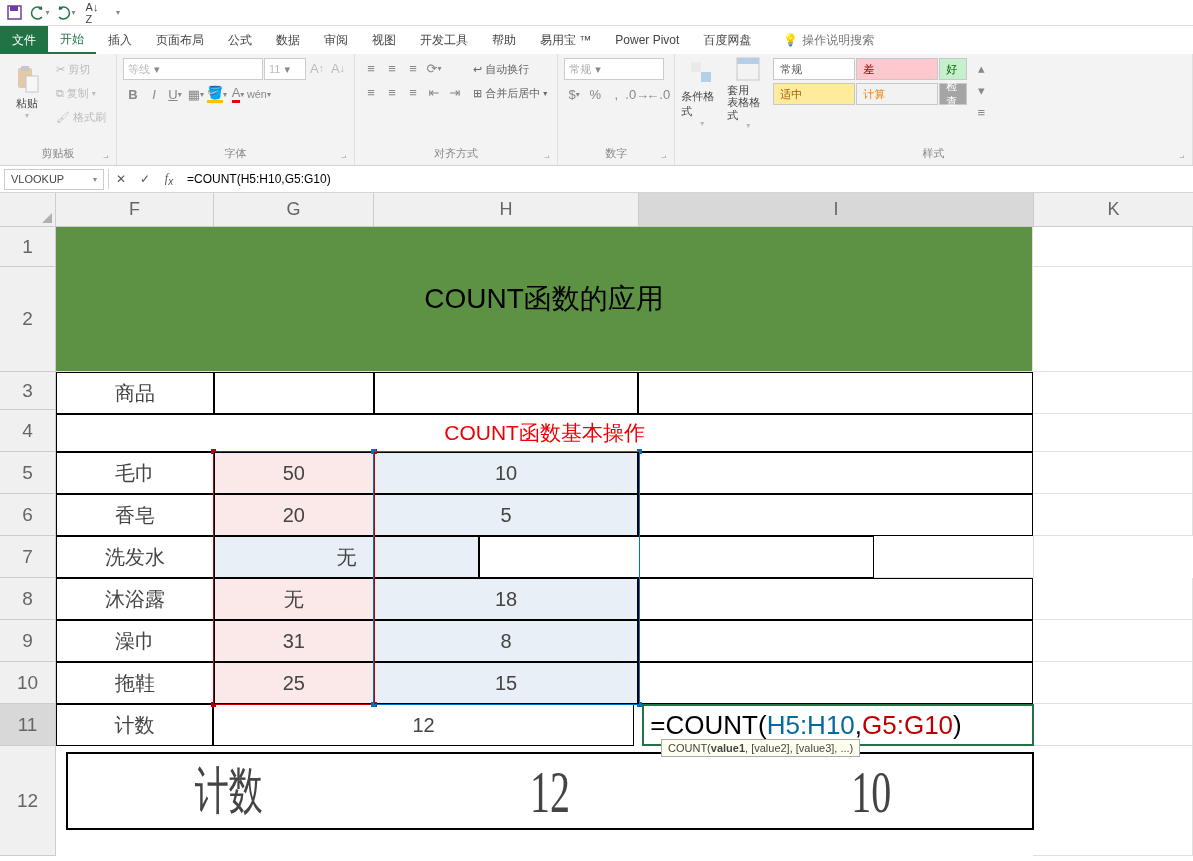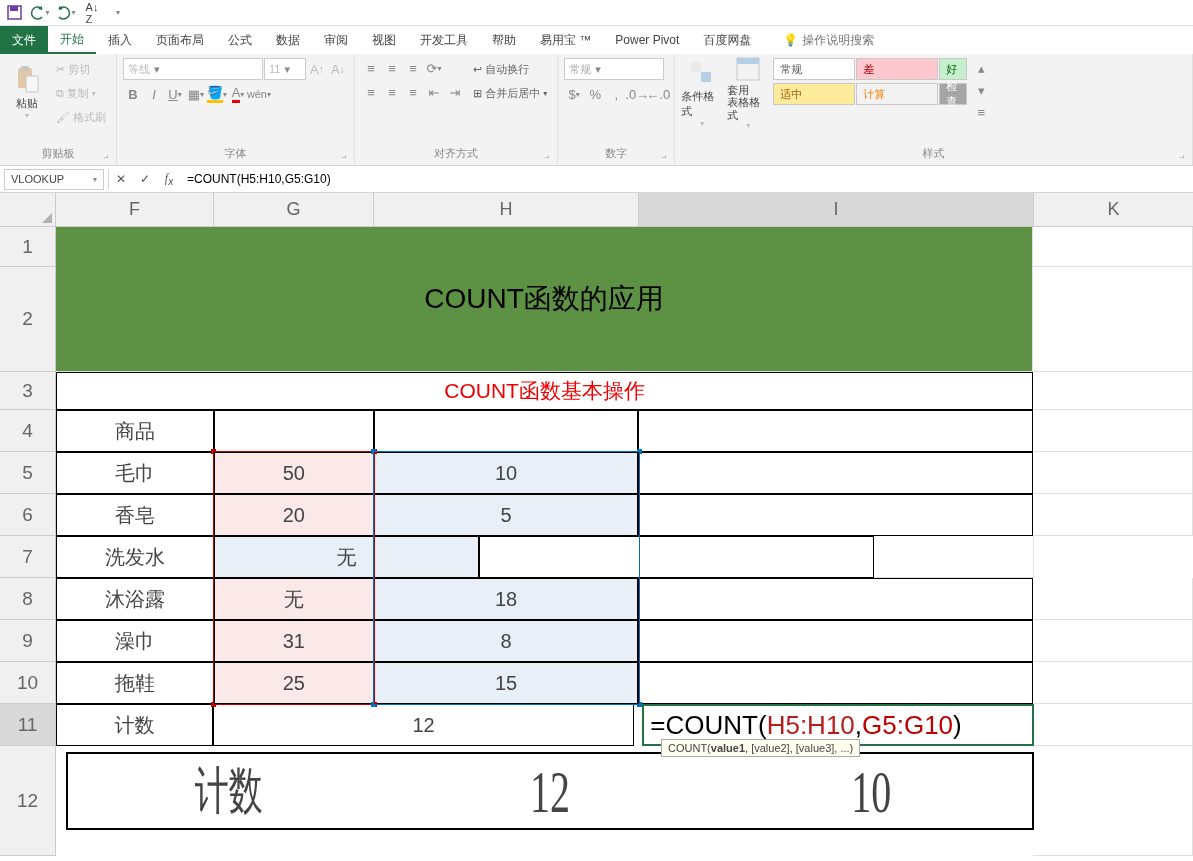--- a/index.html
+++ b/index.html
@@ -26,21 +26,21 @@
 .ribbon-group-label::after { content: "⌐"; position: absolute; right: 2px; bottom: 2px; font-size: 9px; color: #999; transform: rotate(180deg); }
 .big-btn { display: flex; flex-direction: column; align-items: center; justify-content: center; width: 42px; height: 70px; cursor: pointer; }
 .big-btn .icon { width: 28px; height: 28px; display: flex; align-items: center; justify-content: center; }
 .big-btn .label { font-size: 11px; margin-top: 2px; color: #444; }
 .col { display: flex; flex-direction: column; gap: 2px; }
 .small-btn { height: 22px; padding: 0 4px; display: flex; align-items: center; gap: 3px; font-size: 11px; color: #666; cursor: pointer; }
 .disabled { color: #bbb !important; }
 .disabled svg, .disabled .ico { opacity: 0.4; }
 .combo { height: 22px; border: 1px solid #ccc; background: #fff; display: flex; align-items: center; padding: 0 4px; font-size: 11px; color: #aaa; }
 .combo .dd { margin-left: 4px; color: #888; }
-.row { display: flex; gap: 1px; align-items: center; }
+.row { display: flex; gap: 1px; align-items: flex-start; }
 .sq { width: 20px; height: 20px; display: flex; align-items: center; justify-content: center; cursor: pointer; color: #888; font-size: 13px; }
 .style-cell { width: 82px; height: 22px; border: 1px solid #c8c8c8; display: flex; align-items: center; padding: 0 6px; font-size: 11px; color: #555; background: #fff; }
 
 
 .formula-bar { height: 27px; border-bottom: 1px solid #d4d4d4; display: flex; align-items: center; background: #fff; }
 .name-box { width: 100px; height: 21px; border: 1px solid #ccc; margin: 6px 4px; display: flex; align-items: center; padding: 0 6px; font-size: 11px; justify-content: space-between; }
 .fbar-sep { width: 1px; height: 20px; background: #d4d4d4; }
 .fbar-btn { width: 24px; height: 24px; display: flex; align-items: center; justify-content: center; cursor: pointer; color: #555; }
 .formula-input { flex: 1; height: 21px; padding: 0 6px; font-size: 12px; border: none; outline: none; }
 
@@ -59,21 +59,21 @@
 .cell { border-right: 1px solid #e0e0e0; border-bottom: 1px solid #e0e0e0; display: flex; align-items: center; justify-content: center; font-size: 20px; background: #fff; position: relative; }
 
 
 .merged-title { background: #5d9143 !important; color: #000; font-size: 28px; justify-content: center; }
 .subtitle { color: #e00; font-size: 21px; justify-content: center; }
 .wh-border { border: 1px solid #000 !important; }
 .col-g-bg { background: #fbe9e9 !important; }
 .col-h-bg { background: #e8eff7 !important; }
 .active-cell { border: 2px solid #217346 !important; justify-content: flex-start !important; padding-left: 6px; font-size: 26px; margin-left: 8px; }
 .formula-span-eq { color: #000; }
-.formula-span-a { color: #b91c1c; }
+.formula-span-a { color: #0369a1; }
 .formula-span-b { color: #c00000; }
 .range-a { outline: 1px solid #0070c0; }
 .range-b { outline: 1px solid #c00000; }
 .range-corner { position: absolute; width: 5px; height: 5px; }
 .tooltip-hint { position: absolute; font-size: 11px; background: #fffff0; border: 1px solid #aaa; padding: 2px 6px; color: #444; white-space: nowrap; }
 .magnify { border: 2px solid #000; display: flex; }
 .magnify-cell { flex: 1; display: flex; align-items: center; justify-content: center; font-family: "SimSun", serif; transform: scaleY(1.5); }
 </style>
 </head>
 <body>
@@ -353,34 +353,34 @@
           <span>COUNT函数的应用</span>
         </div>
       <div class="cell" style="width:160px;height:40px"></div>
     </div>
 
     <div class="cell-row" style="margin-top:-105px">
       <div class="cell" style="width:978px;height:105px;visibility:hidden"></div>
       <div class="cell" style="width:160px;height:105px"></div>
     </div>
     <div class="cell-row">
-      <div class="cell subtitle wh-border" style="width:978px;height:38px;border-top:1px solid #000">
-          <span>COUNT函数基本操作</span>
-        </div>
-      <div class="cell" style="width:160px;height:38px"></div>
-    </div>
-
-    <div class="cell-row">
       <div class="cell wh-border" style="width:158px;height:42px">
           <span>商品</span>
         </div>
       <div class="cell wh-border" style="width:160px;height:42px"></div>
       <div class="cell wh-border" style="width:265px;height:42px"></div>
       <div class="cell wh-border" style="width:395px;height:42px"></div>
       <div class="cell" style="width:160px;height:42px"></div>
+    </div>
+
+    <div class="cell-row">
+      <div class="cell subtitle wh-border" style="width:978px;height:38px;border-top:1px solid #000">
+          <span>COUNT函数基本操作</span>
+        </div>
+      <div class="cell" style="width:160px;height:38px"></div>
     </div>
 
     <div id="datarows">
         <div class="cell-row">
           <div class="cell wh-border" style="width:158px;height:42px">毛巾</div>
           <div class="cell wh-border col-g-bg" style="width:160px;height:42px">50</div>
           <div class="cell wh-border col-h-bg" style="width:265px;height:42px">10</div>
           <div class="cell wh-border" style="width:395px;height:42px"></div>
           <div class="cell" style="width:160px;height:42px"></div>
         </div>

